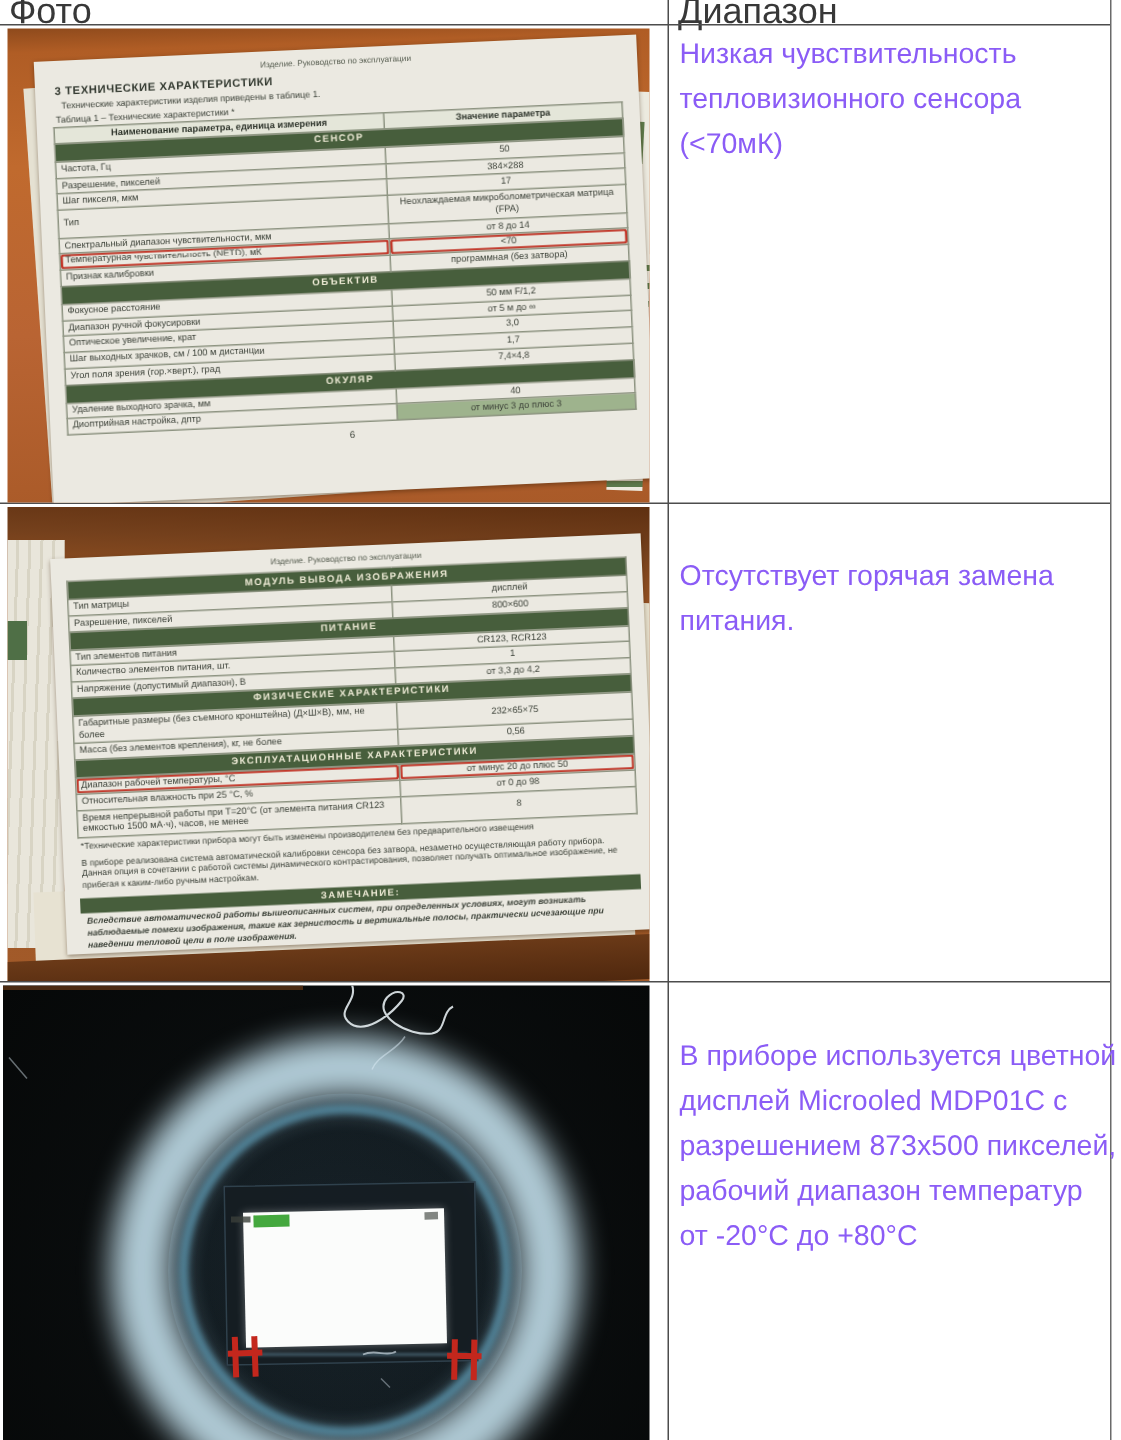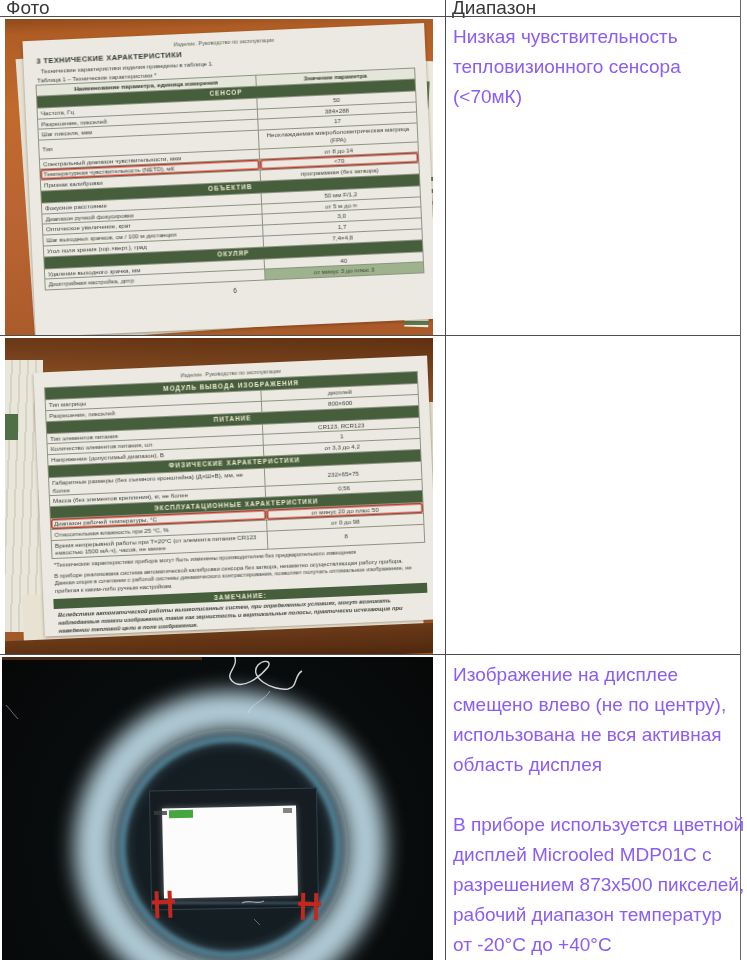--- a/index.html
+++ b/index.html
@@ -3,21 +3,21 @@
 <meta charset="utf-8">
 <style>
   html,body{margin:0;padding:0;}
   body{
     width:747px;height:960px;position:relative;background:#ffffff;
     font-family:"Liberation Sans", sans-serif;color:#3e3e3e;overflow:hidden;
   }
   
   .vline{position:absolute;top:0;bottom:0;width:1px;background:#4d4d4d;}
   .hline{position:absolute;left:0;height:1px;background:#4d4d4d;}
-  .col-header{position:absolute;top:0;font-size:19px;line-height:16px;color:#383838;}
+  .col-header{position:absolute;top:0;font-size:24px;line-height:16px;color:#383838;}
   .desc-cell{position:absolute;left:453px;width:292px;font-size:19px;line-height:30px;color:#8b5cf6;}
   .desc-cell p{margin:0;}
   .desc-gap{height:30px;}
   
   .photo{position:absolute;overflow:hidden;}
   
   .photo-wood1{
     left:5px;top:19px;width:428px;height:316px;
     background:linear-gradient(178deg,#8e4a1c 0%,#b05d25 5%,#c06a2e 28%,#b96433 62%,#a95a28 100%);
   }
@@ -277,20 +277,21 @@
     <div class="notice-band" data-interactable="false">ЗАМЕЧАНИЕ:</div>
     <div class="notice-text" data-interactable="false">Вследствие автоматической работы вышеописанных систем, при определенных условиях, могут возникать наблюдаемые помехи изображения, такие как зернистость и вертикальные полосы, практически исчезающие при наведении тепловой цели в поле изображения.</div>
     <div class="thick-rule" data-interactable="false"></div>
     <div class="page-num" data-interactable="false">7</div>
   </div>
   <div class="wood-wedge" style="left:0;bottom:-8px;width:428px;height:30px;transform:skewY(-2.5deg);" data-interactable="false"></div>
 </div>
 
 <div class="desc-cell" style="top:340px;" data-interactable="false">
   <div class="desc-gap" data-interactable="false"></div>
+  <p data-interactable="false">Отсутствует горячая замена питания.</p>
 </div>
 
 <div class="photo photo-eyepiece" data-interactable="false">
   <div class="topstrip" data-interactable="false"></div>
   <div class="ring-haze" data-interactable="false"></div>
   <div class="ring-glow" data-interactable="false"></div>
   <div class="ring-inner" data-interactable="false"></div>
   <div class="display-area" data-interactable="false"></div>
   <div class="display-white" data-interactable="false"></div>
   <div class="chip-dark" data-interactable="false"></div>
@@ -310,16 +311,15 @@
   <svg class="scratch-svg" width="431" height="303" data-interactable="false">
     <path d="M232 -2 C 238 10, 222 16, 230 24 C 240 34, 258 20, 266 10 C 270 4, 262 2, 256 8 C 246 20, 270 34, 286 32 C 296 30, 292 18, 300 14" fill="none" stroke="rgba(240,248,252,.85)" stroke-width="1.4"></path>
     <path d="M268 34 C 262 44, 250 46, 246 56" fill="none" stroke="rgba(220,235,245,.5)" stroke-width="1"></path>
     <path d="M4 48 L 16 62" fill="none" stroke="rgba(220,235,245,.45)" stroke-width="1"></path>
     <path d="M240 246 C 248 242, 256 248, 262 244" fill="none" stroke="rgba(230,242,250,.6)" stroke-width="1.2"></path>
     <path d="M252 262 L 258 268" fill="none" stroke="rgba(220,235,245,.4)" stroke-width="1"></path>
   </svg>
 </div>
 
 <div class="desc-cell" style="top:660px;" data-interactable="false">
-  <p data-interactable="false">Изображение на дисплее смещено влево (не по центру), использована не вся активная область дисплея</p>
   <div class="desc-gap" data-interactable="false"></div>
-  <p data-interactable="false">В приборе используется цветной дисплей Microoled MDP01C с разрешением 873х500 пикселей, рабочий диапазон температур от -20°С до +40°С</p>
+  <p data-interactable="false">В приборе используется цветной дисплей Microoled MDP01C с разрешением 873х500 пикселей, рабочий диапазон температур от -20°С до +80°С</p>
 </div>
 
 </body></html>

